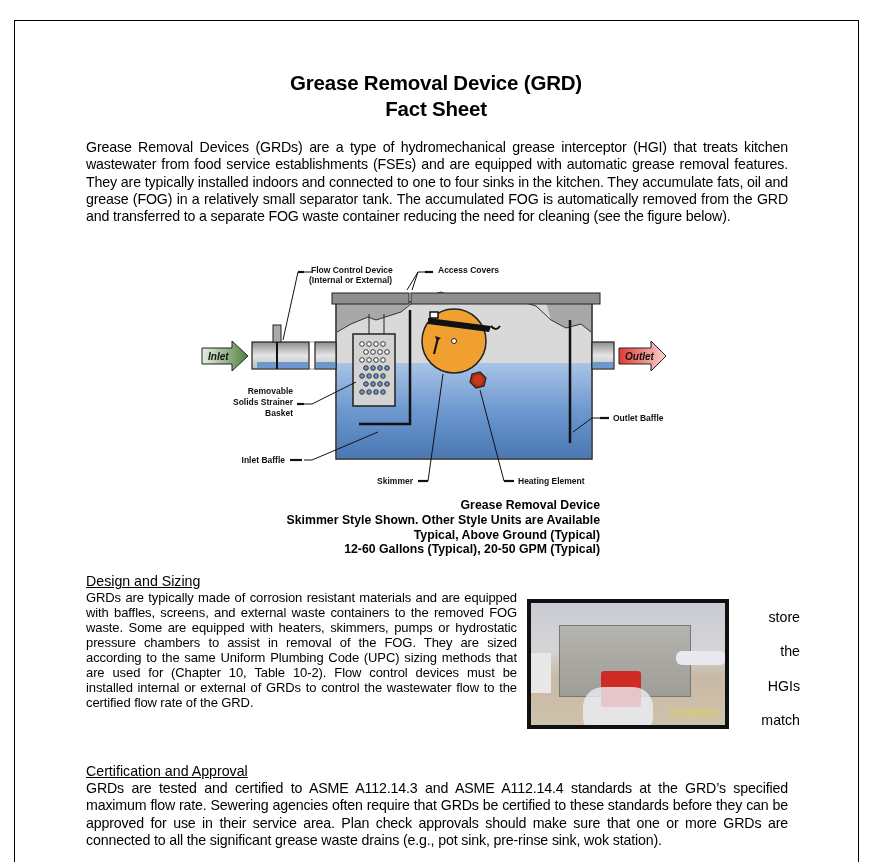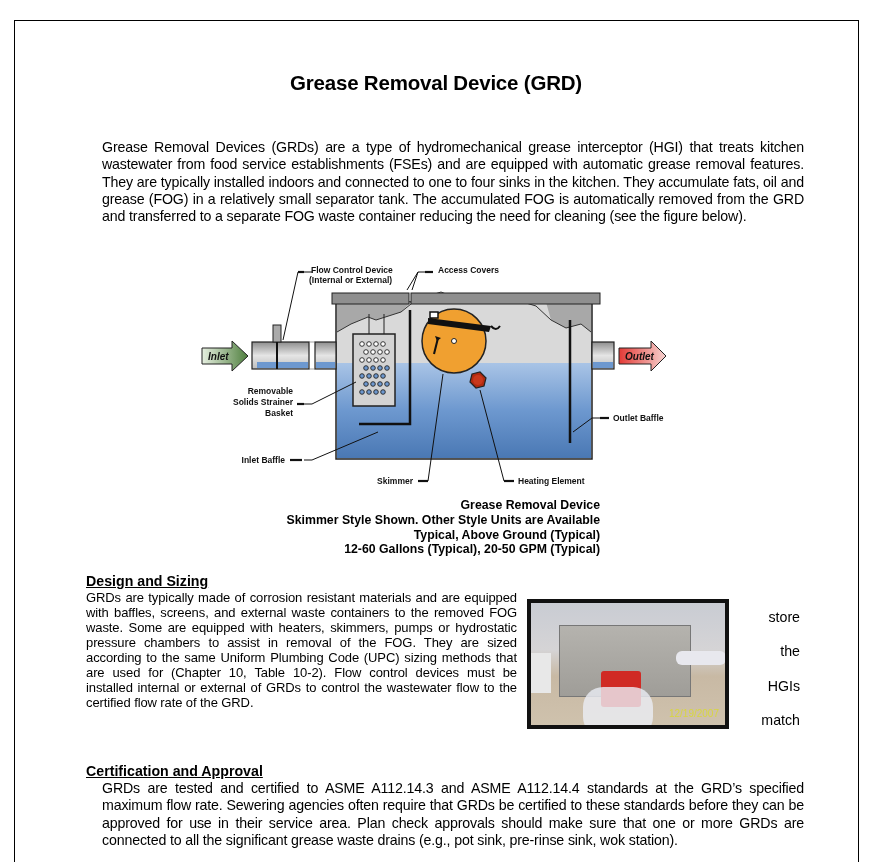--- a/index.html
+++ b/index.html
@@ -1,39 +1,40 @@
 <!DOCTYPE html>
 <html><head>
 <meta charset="utf-8">
 <style>
   html, body { margin:0; padding:0; background:#fff; }
   body { width:872px; height:862px; overflow:hidden; position:relative; font-family:"Liberation Sans", sans-serif; color:#000; }
   .page { position:absolute; left:14px; top:20px; width:845px; height:860px; border:1.5px solid #000; border-bottom:none; box-sizing:border-box; }
   .title { position:absolute; left:0; width:872px; top:70px; text-align:center; font-weight:bold; font-size:20.5px; line-height:26px; letter-spacing:-0.2px; }
-  .para { position:absolute; left:86px; width:702px; font-size:14.2px; line-height:17.3px; text-align:justify; letter-spacing:-0.15px;margin-left:16px; }
+  .para { position:absolute; left:86px; width:702px; font-size:14.2px; line-height:17.3px; text-align:justify; letter-spacing:-0.15px; }
   .intro { top:139px; }
   .diagram { position:absolute; left:196px; top:262px; width:480px; height:230px; }
   .caption { position:absolute; left:240px; width:360px; top:498px; text-align:right; font-weight:bold; font-size:12.3px; line-height:14.8px; }
-  .heading { position:absolute; left:86px; font-weight:bold; font-size:14.2px; text-decoration:underline; line-height:17px; }
+  .heading { position:absolute; left:86px; font-weight:normal; font-size:14.2px; text-decoration:underline; line-height:17px; }
   .design-head { top:573px; }
   .design-body { position:absolute; left:86px; top:590px; width:431px; font-size:13px; line-height:15px; text-align:justify; letter-spacing:-0.1px; }
   .photo { position:absolute; left:527px; top:599px; width:202px; height:130px; background:#111; box-sizing:border-box; padding:4px; }
   .photo-inner { position:relative; width:100%; height:100%; overflow:hidden; background:linear-gradient(180deg,#c9ccd3 0%,#d5d4d6 38%,#c8b9a4 60%,#cfc2ad 100%); }
   .orphan { position:absolute; right:72px; font-size:14.2px; text-align:center; }
   .cert-head { top:763px; }
   .cert-body { top:780px; }
   .lbl { font-family:"Liberation Sans", sans-serif; font-weight:bold; font-size:8.5px; fill:#111; }
 </style>
 </head>
 <body>
 
 <div class="page"></div>
 
 <div class="title">
   <div>Grease Removal Device (GRD)</div>
+  <div>Fact Sheet</div>
 </div>
 
 <div class="para intro">Grease Removal Devices (GRDs) are a type of hydromechanical grease interceptor (HGI) that treats kitchen wastewater from food service establishments (FSEs) and are equipped with automatic grease removal features.  They are typically installed indoors and connected to one to four sinks in the kitchen.  They accumulate fats, oil and grease (FOG) in a relatively small separator tank.  The accumulated FOG is automatically removed from the GRD and transferred to a separate FOG waste container reducing the need for cleaning (see the figure below).</div>
 
 <div class="diagram">
   <svg width="480" height="230" viewBox="0 0 480 230" xmlns="http://www.w3.org/2000/svg">
     <defs>
       <linearGradient id="water" x1="0" y1="0" x2="0" y2="1">
         <stop offset="0" stop-color="#a9c4e6"></stop>
         <stop offset="0.5" stop-color="#6d98cf"></stop>

